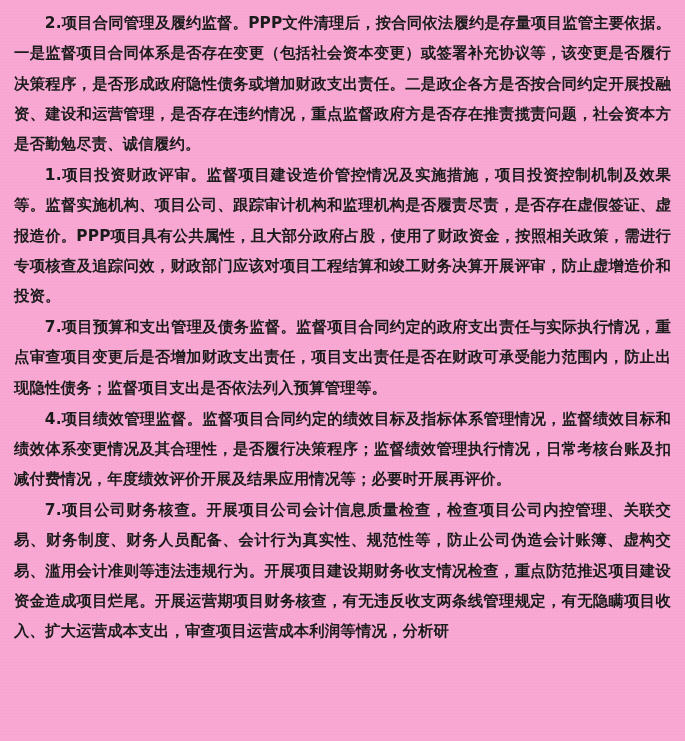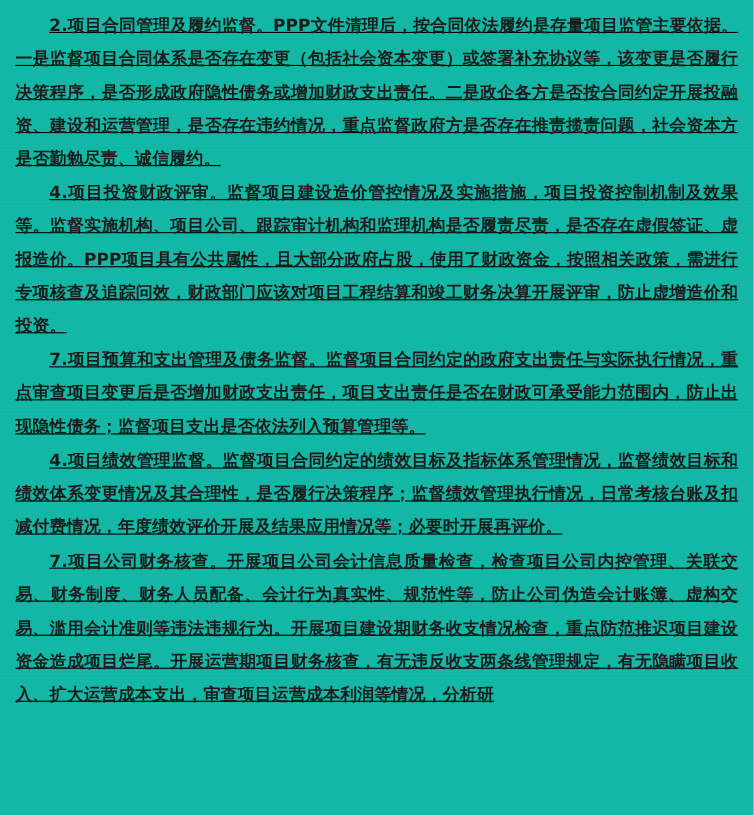--- a/index.html
+++ b/index.html
@@ -10,24 +10,23 @@
     width: 685px;
     height: 741px;
     background: #f3f2ee;
     font-family: "DejaVu Sans", "Liberation Sans", sans-serif;
     overflow: hidden;
   }
   #page {
     position: relative;
     width: 685px;
     height: 741px;
-    background: #14b8a6;
+    background: #f9a8d4;
     padding: 0;
     box-sizing: border-box;
-    text-decoration: underline;
   }
   
   #page::before {
     content: "";
     position: absolute;
     inset: 0;
     pointer-events: none;
     background:
       repeating-linear-gradient(0deg, rgba(0,0,0,0.010) 0px, rgba(0,0,0,0.010) 1px, rgba(255,255,255,0) 1px, rgba(255,255,255,0) 3px),
       repeating-linear-gradient(90deg, rgba(0,0,0,0.008) 0px, rgba(0,0,0,0.008) 1px, rgba(255,255,255,0) 1px, rgba(255,255,255,0) 4px);
@@ -50,18 +49,18 @@
     font-weight: 600;
     font-family: "DejaVu Sans", "Liberation Sans", sans-serif;
   }
 </style>
 </head>
 <body>
 
 <div id="page">
   <div id="doc-body">
     <p class="para">2.项目合同管理及履约监督。PPP文件清理后，按合同依法履约是存量项目监管主要依据。一是监督项目合同体系是否存在变更（包括社会资本变更）或签署补充协议等，该变更是否履行决策程序，是否形成政府隐性债务或增加财政支出责任。二是政企各方是否按合同约定开展投融资、建设和运营管理，是否存在违约情况，重点监督政府方是否存在推责揽责问题，社会资本方是否勤勉尽责、诚信履约。</p>
-    <p class="para">4.项目投资财政评审。监督项目建设造价管控情况及实施措施，项目投资控制机制及效果等。监督实施机构、项目公司、跟踪审计机构和监理机构是否履责尽责，是否存在虚假签证、虚报造价。PPP项目具有公共属性，且大部分政府占股，使用了财政资金，按照相关政策，需进行专项核查及追踪问效，财政部门应该对项目工程结算和竣工财务决算开展评审，防止虚增造价和投资。</p>
+    <p class="para">1.项目投资财政评审。监督项目建设造价管控情况及实施措施，项目投资控制机制及效果等。监督实施机构、项目公司、跟踪审计机构和监理机构是否履责尽责，是否存在虚假签证、虚报造价。PPP项目具有公共属性，且大部分政府占股，使用了财政资金，按照相关政策，需进行专项核查及追踪问效，财政部门应该对项目工程结算和竣工财务决算开展评审，防止虚增造价和投资。</p>
     <p class="para">7.项目预算和支出管理及债务监督。监督项目合同约定的政府支出责任与实际执行情况，重点审查项目变更后是否增加财政支出责任，项目支出责任是否在财政可承受能力范围内，防止出现隐性债务；监督项目支出是否依法列入预算管理等。</p>
     <p class="para">4.项目绩效管理监督。监督项目合同约定的绩效目标及指标体系管理情况，监督绩效目标和绩效体系变更情况及其合理性，是否履行决策程序；监督绩效管理执行情况，日常考核台账及扣减付费情况，年度绩效评价开展及结果应用情况等；必要时开展再评价。</p>
     <p class="para">7.项目公司财务核查。开展项目公司会计信息质量检查，检查项目公司内控管理、关联交易、财务制度、财务人员配备、会计行为真实性、规范性等，防止公司伪造会计账簿、虚构交易、滥用会计准则等违法违规行为。开展项目建设期财务收支情况检查，重点防范推迟项目建设资金造成项目烂尾。开展运营期项目财务核查，有无违反收支两条线管理规定，有无隐瞒项目收入、扩大运营成本支出，审查项目运营成本利润等情况，分析研</p>
   </div>
 </div>
 
 </body></html>

